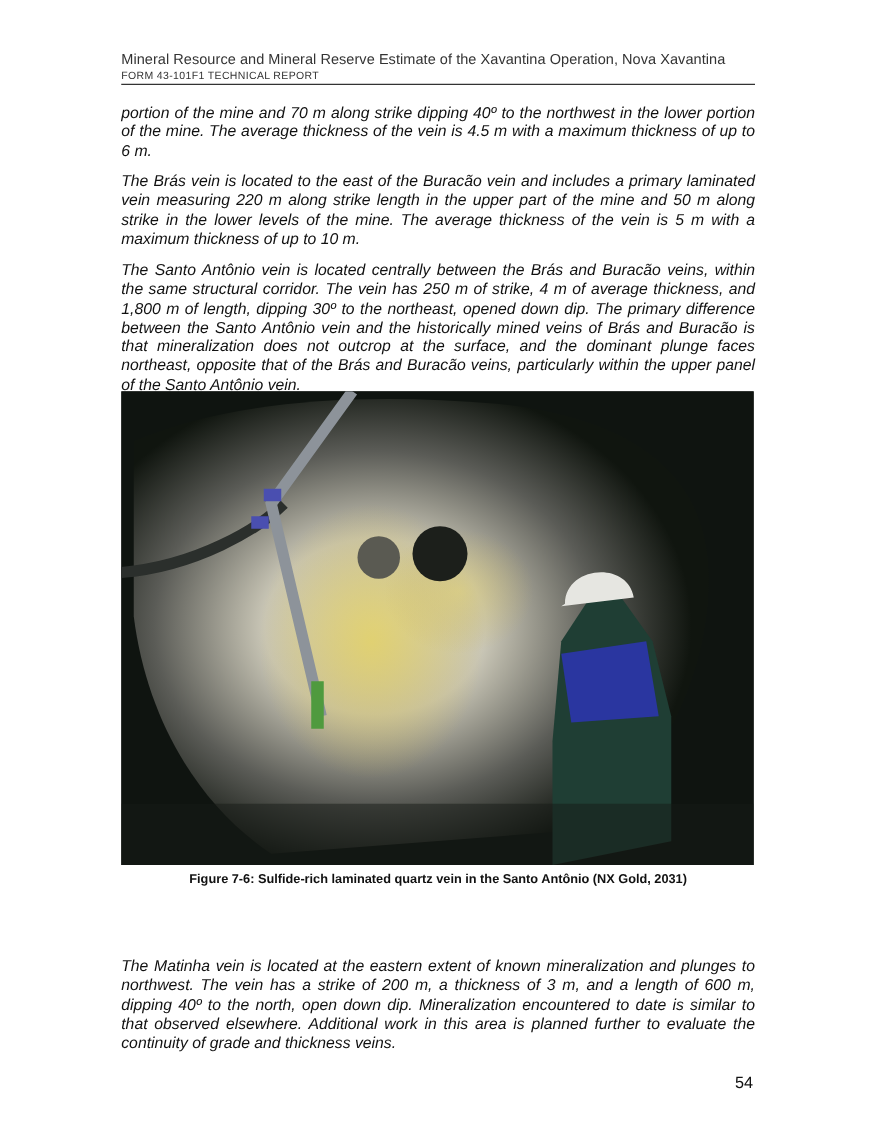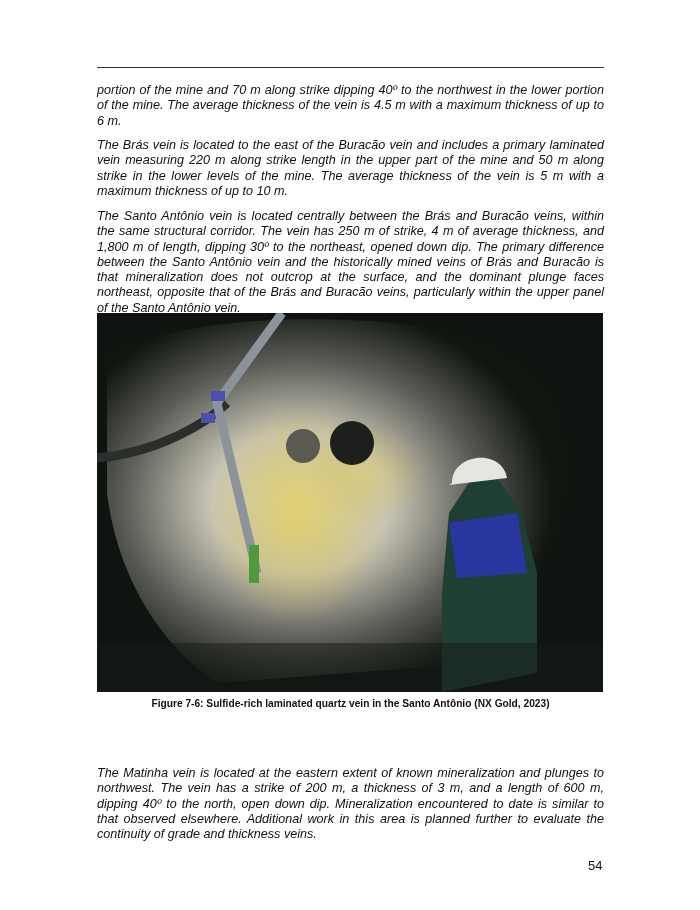--- a/index.html
+++ b/index.html
@@ -18,20 +18,22 @@
   .figure { position:absolute; left:97px; top:313px; width:506px; height:379px; overflow:hidden;
             background:#0d120f; }
   .caption { position:absolute; left:97px; top:698px; width:507px; text-align:center;
              font-size:10.2px; font-weight:bold; color:#111; }
   .page-number { position:absolute; left:588px; top:842px; font-size:13px; color:#111;margin-top:16px; }
 </style>
 </head>
 <body>
 
 <div class="header">
+  <div class="header-title">Mineral Resource and Mineral Reserve Estimate of the Xavantina Operation, Nova Xavantina</div>
+  <div class="header-sub">FORM 43-101F1 TECHNICAL REPORT</div>
 </div>
 <div class="header-rule"></div>
 
 <p class="para" id="p1">portion of the mine and 70 m along strike dipping 40º to the northwest in the lower portion of the mine. The average thickness of the vein is 4.5 m with a maximum thickness of up to 6 m.</p>
 <p class="para" id="p2">The Brás vein is located to the east of the Buracão vein and includes a primary laminated vein measuring 220 m along strike length in the upper part of the mine and 50 m along strike in the lower levels of the mine. The average thickness of the vein is 5 m with a maximum thickness of up to 10 m.</p>
 <p class="para" id="p3">The Santo Antônio vein is located centrally between the Brás and Buracão veins, within the same structural corridor. The vein has 250 m of strike, 4 m of average thickness, and 1,800 m of length, dipping 30º to the northeast, opened down dip. The primary difference between the Santo Antônio vein and the historically mined veins of Brás and Buracão is that mineralization does not outcrop at the surface, and the dominant plunge faces northeast, opposite that of the Brás and Buracão veins, particularly within the upper panel of the Santo Antônio vein.</p>
 
 <div class="figure">
   <svg width="506" height="379" viewBox="0 0 506 379">
     <defs>
@@ -57,17 +59,17 @@
     <rect x="152" y="232" width="10" height="38" fill="#4f9a3e"></rect>
     <ellipse cx="206" cy="133" rx="17" ry="17" fill="#5a5a52"></ellipse>
     <ellipse cx="255" cy="130" rx="22" ry="22" fill="#1c1f1b"></ellipse>
     <path d="M375 165 L400 165 L425 200 L440 260 L440 360 L345 379 L345 280 L352 200 Z" fill="#1f3e34"></path>
     <path d="M352 210 L420 200 L430 260 L360 265 Z" fill="#2a36a0"></path>
     <path d="M355 170 C355 140,405 135,410 165 L352 172 Z" fill="#e6e6e1"></path>
     <rect x="0" y="330" width="506" height="49" fill="#151a15" opacity="0.5"></rect>
   </svg>
 </div>
 
-<div class="caption">Figure 7-6: Sulfide-rich laminated quartz vein in the Santo Antônio (NX Gold, 2023)</div>
+<div class="caption">Figure 7-6: Sulfide-rich laminated quartz vein in the Santo Antônio (NX Gold, 2031)</div>
 
 <p class="para" id="p4">The Matinha vein is located at the eastern extent of known mineralization and plunges to northwest. The vein has a strike of 200 m, a thickness of 3 m, and a length of 600 m, dipping 40º to the north, open down dip. Mineralization encountered to date is similar to that observed elsewhere. Additional work in this area is planned further to evaluate the continuity of grade and thickness veins.</p>
 
 <div class="page-number">54</div>
 
 </body></html>

